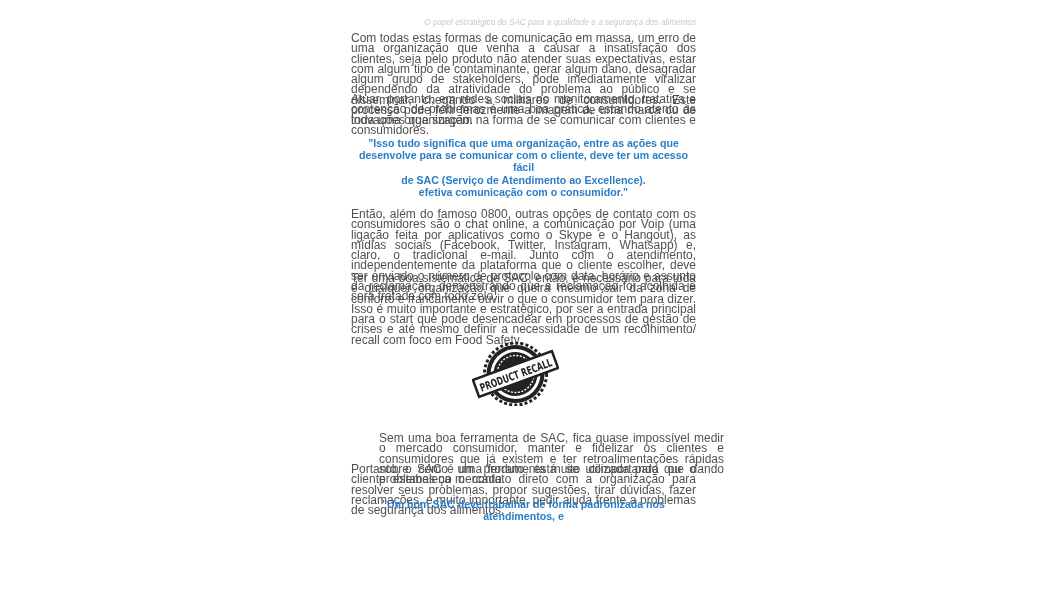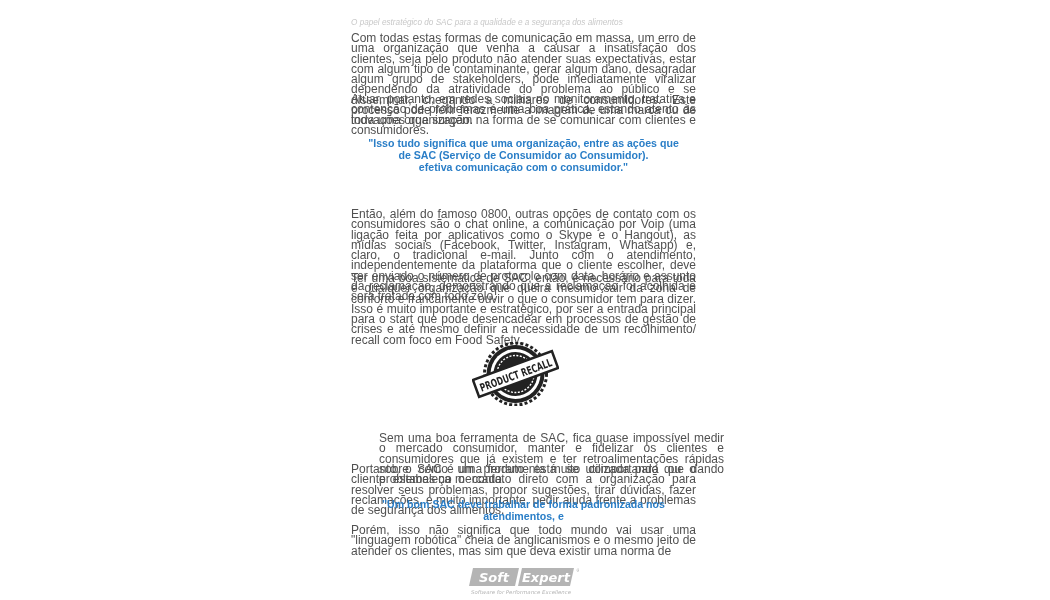--- a/index.html
+++ b/index.html
@@ -1,36 +1,37 @@
 <!DOCTYPE html>
 <html><head>
 <meta charset="utf-8">
 <style>
   html, body { margin:0; padding:0; background:#ffffff; }
   body { width:1050px; height:600px; position:relative; overflow:hidden; font-family:"Liberation Sans", sans-serif; }
   .page { position:absolute; left:351px; top:0; width:345px; height:600px; }
-  .header { position:absolute; left:0; top:18px; width:345px; font-style:italic; font-size:8.2px; color:#c8c8c8; }
+  .header { position:absolute; left:0; top:18px; width:345px; text-align:right; font-style:italic; font-size:8.2px; color:#c8c8c8; }
   .p { position:absolute; left:0; width:345px; font-size:12px; line-height:10.3px; color:#505050; text-align:justify; margin:0; }
   .quote { position:absolute; left:0; width:345px; text-align:center; font-weight:bold; color:#2a7ec7; font-size:10.6px; line-height:12.2px; margin:0; }
   .quote span { display:block; }
   .recall { position:absolute; left:121px; top:342px; width:87px; height:64px; }
   .logo { position:absolute; left:118px; top:566px; width:110px; height:30px; }
 </style>
 </head>
 <body>
 
 <div class="page">
   <div class="header">O papel estratégico do SAC para a qualidade e a segurança dos alimentos</div>
 
   <p class="p" style="top:33px;">Com todas estas formas de comunicação em massa, um erro de uma organização que venha a causar a insatisfação dos clientes, seja pelo produto não atender suas expectativas, estar com algum tipo de contaminante, gerar algum dano, desagradar algum grupo de stakeholders, pode imediatamente viralizar dependendo da atratividade do problema ao público e se disseminar, chegando a milhares de consumidores. Este processo pode ferir ferozmente a imagem de uma marca ou de toda uma organização.</p>
   <p class="p" style="top:94px;">Atuar, portanto, em redes sociais no monitoramento, tratativa e contenção de problemas é uma boa prática, estando atento às inovações que surgem na forma de se comunicar com clientes e consumidores.</p>
 
   <div class="quote" style="top:137px;">
     <span>"Isso tudo significa que uma organização, entre as ações que</span>
-    <span>de SAC (Serviço de Consumidor ao Consumidor).</span>
+    <span>desenvolve para se comunicar com o cliente, deve ter um acesso fácil</span>
+    <span>de SAC (Serviço de Atendimento ao Excellence).</span>
     <span>efetiva comunicação com o consumidor."</span>
   </div>
 
   <p class="p" style="top:209px;">Então, além do famoso 0800, outras opções de contato com os consumidores são o chat online, a comunicação por Voip (uma ligação feita por aplicativos como o Skype e o Hangout), as mídias sociais (Facebook, Twitter, Instagram, Whatsapp) e, claro, o tradicional e-mail. Junto com o atendimento, independentemente da plataforma que o cliente escolher, deve ser enviado o número de protocolo com data, horário e assunto da reclamação, demonstrando que a reclamação foi acolhida e será tratada com todo zelo.</p>
   <p class="p" style="top:273px;">Ter uma boa sistemática de SAC, então, é necessário para toda e qualquer organização que queira mesmo sair da zona de conforto e francamente ouvir o que o consumidor tem para dizer. Isso é muito importante e estratégico, por ser a entrada principal para o start que pode desencadear em processos de gestão de crises e até mesmo definir a necessidade de um recolhimento/ recall com foco em Food Safety.</p>
 
   <div class="recall">
     <svg width="87" height="64" viewBox="0 0 87 64">
       <g transform="translate(43.5,32)">
         <circle r="29" fill="#222"></circle>
@@ -48,25 +49,14 @@
     </svg>
   </div>
 
   <p class="p" style="top:433px;margin-left:28px;">Sem uma boa ferramenta de SAC, fica quase impossível medir o mercado consumidor, manter e fidelizar os clientes e consumidores que já existem e ter retroalimentações rápidas sobre como um produto está se comportando ou dando problemas no mercado.</p>
   <p class="p" style="top:464px;">Portanto, o SAC é uma ferramenta muito utilizada para que o cliente estabeleça o contato direto com a organização para resolver seus problemas, propor sugestões, tirar dúvidas, fazer reclamações, e muito importante, pedir ajuda frente a problemas de segurança dos alimentos.</p>
 
   <div class="quote" style="top:498px;">
     <span>"Um bom SAC deve trabalhar de forma padronizada nos atendimentos, e</span>
   </div>
 
-  <p class="p" style="top:525px;">Porém, isso não significa que todo mundo vai usar uma "linguagem robótica" cheia de anglicanismos e o mesmo jeito de atender os clientes, mas sim que deva existir uma norma de</p>
 
-  <div class="logo">
-    <svg width="110" height="30" viewBox="0 0 110 30">
-      <path d="M4 2 L50 2 L46 20 L0 20 Z" fill="#b4b4b4"></path>
-      <path d="M53 2 L105 2 L101 20 L49 20 Z" fill="#b4b4b4"></path>
-      <text x="25" y="16" text-anchor="middle" font-family="'DejaVu Sans', sans-serif" font-weight="bold" font-style="italic" font-size="13" fill="#fff">Soft</text>
-      <text x="77" y="16" text-anchor="middle" font-family="'DejaVu Sans', sans-serif" font-weight="bold" font-style="italic" font-size="13" fill="#fff">Expert</text>
-      <text x="107" y="6" font-family="'DejaVu Sans', sans-serif" font-size="5" fill="#b4b4b4">®</text>
-      <text x="2" y="27.5" font-family="'DejaVu Sans', sans-serif" font-style="italic" font-size="5.2" fill="#b4b4b4" textLength="100" lengthAdjust="spacingAndGlyphs">Software for Performance Excellence</text>
-    </svg>
-  </div>
 </div>
 
 </body></html>

